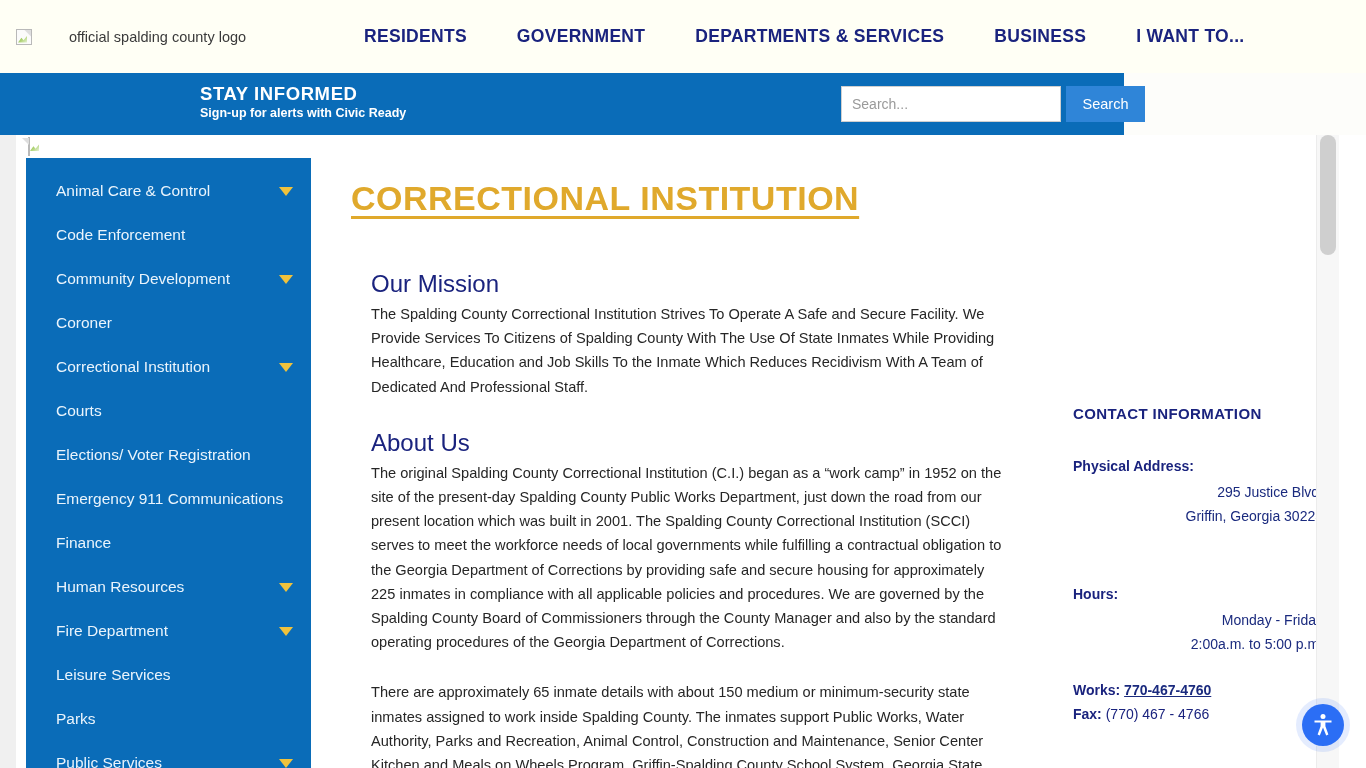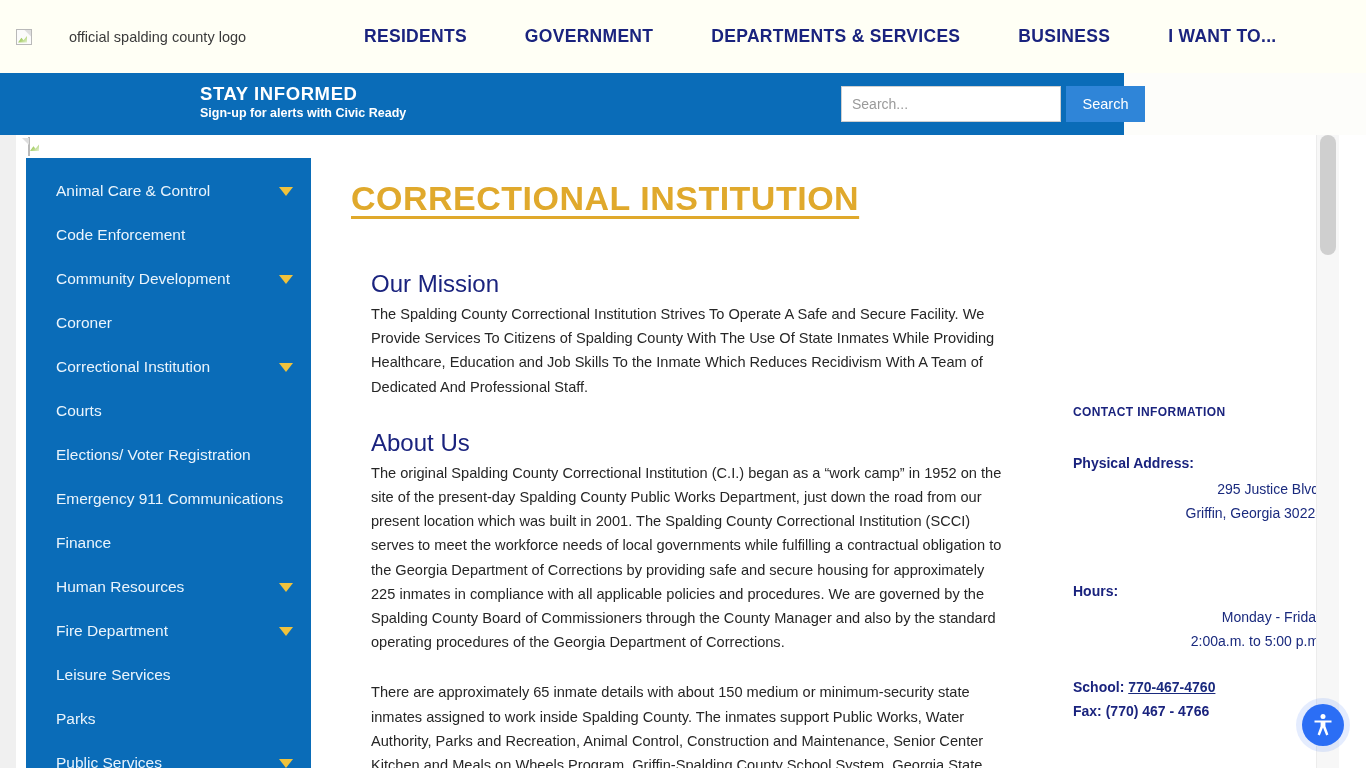--- a/index.html
+++ b/index.html
@@ -41,21 +41,21 @@
     width: 7px; height: 7px;
     background: #dedede;
     clip-path: polygon(0 0, 100% 0, 100% 100%);
   }
   .logo-alt {
     font-size: 14.5px; color: #3a3a3a; white-space: nowrap;
     font-family: "Liberation Sans", sans-serif;
   }
 
   .mainnav {
-    display: flex; align-items: center; gap: 8px;
+    display: flex; align-items: center; gap: 0;
     margin-left: 48px;
   }
   .mainnav a {
     color: #1a237e;
     font-size: 17.5px;
     font-weight: bold;
     letter-spacing: 0.3px;
     text-decoration: none;
     padding: 6px 0;
     margin-right: 50px;
@@ -196,35 +196,35 @@
   }
   .body-p.gap { margin-top: 26px; }
 
   
   .contact {
     position: absolute; left: 1057px; top: 270px;
     width: 250px;
     font-family: "Liberation Sans", sans-serif;
   }
   .contact-title {
-    color: #1a237e; font-size: 12px; font-weight: bold;
+    color: #1a237e; font-size: 15px; font-weight: bold;
     letter-spacing: 0.4px; margin-bottom: 30px;
   }
   .c-label {
     color: #1a237e; font-size: 14px; font-weight: bold;
     margin-bottom: 6px;
     margin-top: 36px;
   }
   .c-line {
     color: #1a2a7e; font-size: 14px; line-height: 24px; text-align: right;
   }
   .c-gap { height: 22px; }
   .c-inline { color: #1a237e; font-size: 14px; font-weight: bold; line-height: 24px; }
   .c-inline a { color: #1a2a7e; text-decoration: underline; }
-  .c-inline .val { font-weight: bold; }
+  .c-inline .val { font-weight: normal; }
 
   
   .a11y {
     position: absolute; left: 1302px; top: 704px;
     width: 42px; height: 42px; border-radius: 50%;
     background: #2b6ef5;
     display: flex; align-items: center; justify-content: center;
     cursor: pointer;
     box-shadow: 0 0 0 6px rgba(43,110,245,0.13);
   }
@@ -344,21 +344,21 @@
 
         <div class="c-gap"></div>
 
         <div class="c-label">Hours:</div>
         <div class="c-line">Monday - Friday</div>
         <div class="c-line">2:00a.m. to 5:00 p.m.</div>
 
         <div class="c-gap"></div>
 
         <div class="c-inline">
-          <span>School:</span>
+          <span>Works:</span>
           <a href="#">770-467-4760</a>
         </div>
         <div class="c-inline">
           <span>Fax:</span>
           <span class="val">(770) 467 - 4766</span>
         </div>
       </aside>
 
       <div class="scrollbar">
         <div class="scrollbar-thumb"></div>

